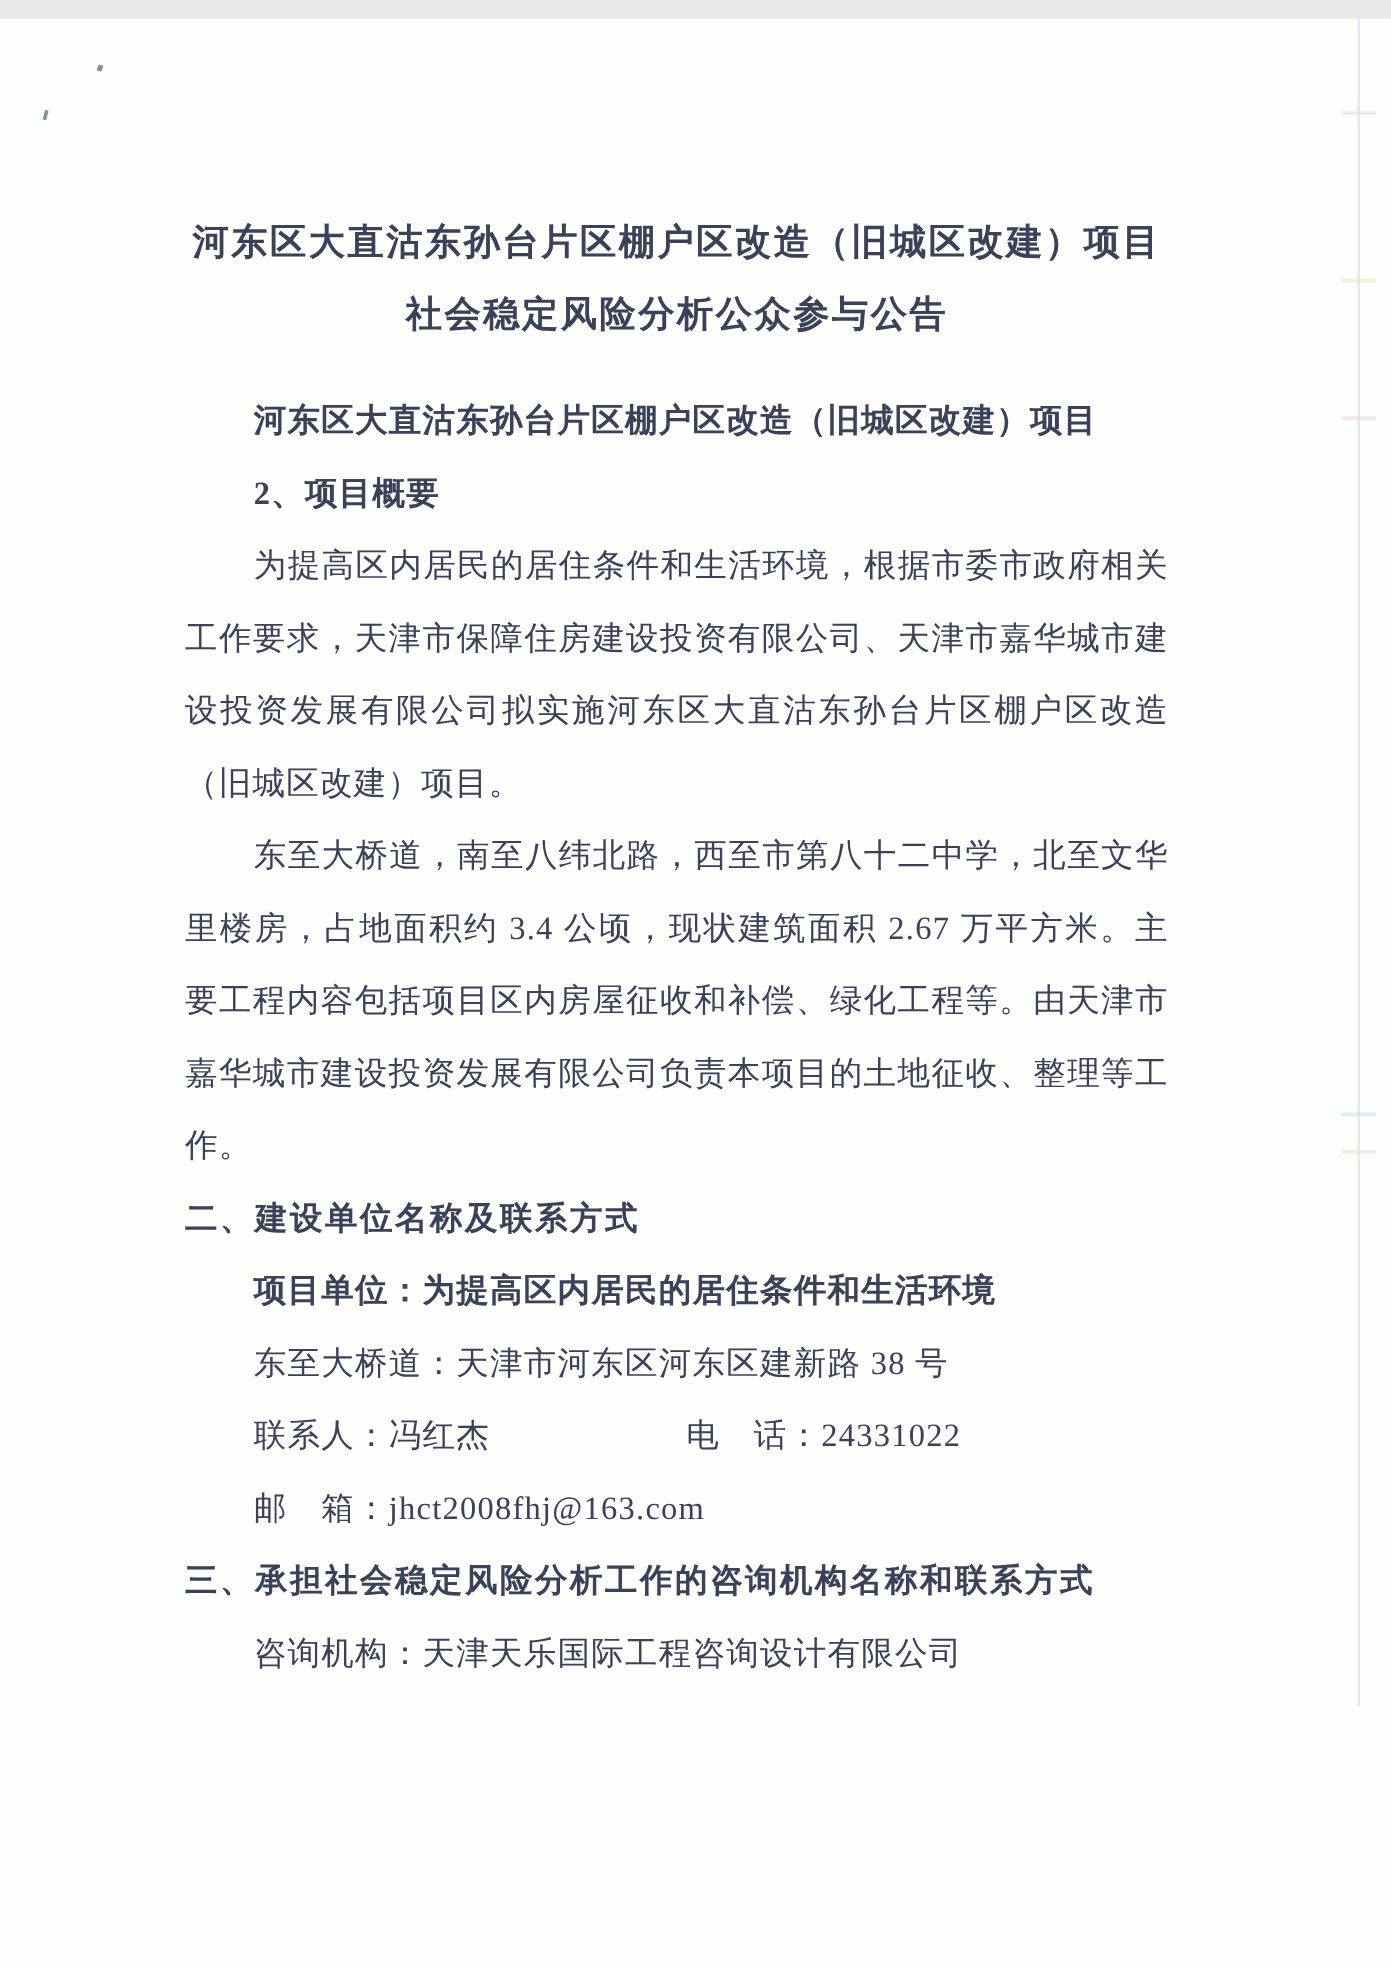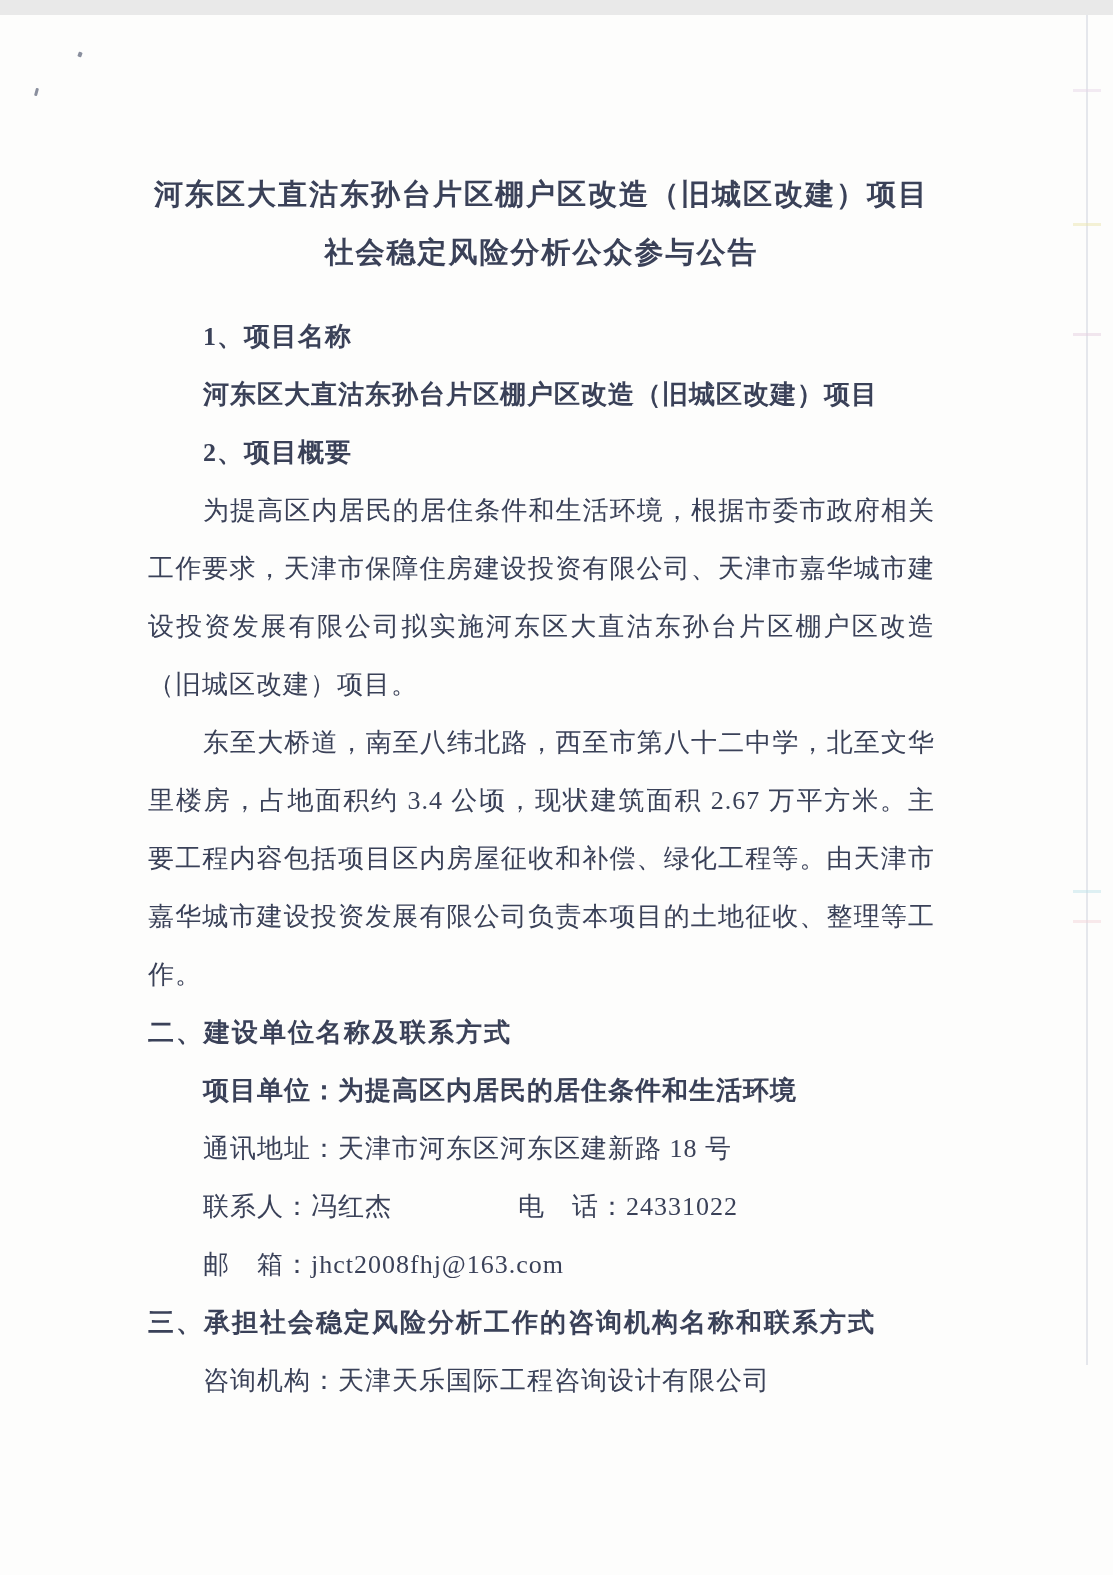--- a/index.html
+++ b/index.html
@@ -35,21 +35,21 @@
     font-weight: bold;
     letter-spacing: 2px;
   }
   .indent { padding-left: 55px; }
   .bold { font-weight: bold; }
   .para {
     margin: 0;
     text-indent: 55px;
     text-align: justify;
   }
-  .flex-row { display: flex; }
+  .flex-row { display: flex; gap: 31px; }
   .col-l { width: 315px; flex: 0 0 315px; }
   .col-r { flex: 1; font-family: Liberation Serif, serif; }
 
   
   .scan-vline {
     position: absolute;
     top: 0; right: 25px;
     width: 2px; height: 1350px;
     background: rgba(175, 182, 200, 0.30);
   }
@@ -87,35 +87,34 @@
   <div class="speck speck2"></div>
 
   <div class="content">
 
     <h1 class="title">
       <span class="tline">河东区大直沽东孙台片区棚户区改造（旧城区改建）项目</span>
       <span class="tline">社会稳定风险分析公众参与公告</span>
     </h1>
 
 
-    <div class="indent bold">1、项目名称</div>
 
     <div class="indent bold">河东区大直沽东孙台片区棚户区改造（旧城区改建）项目</div>
 
     <div class="indent bold">2、项目概要</div>
 
     <p class="para">为提高区内居民的居住条件和生活环境，根据市委市政府相关工作要求，天津市保障住房建设投资有限公司、天津市嘉华城市建设投资发展有限公司拟实施河东区大直沽东孙台片区棚户区改造（旧城区改建）项目。</p>
 
     <p class="para">东至大桥道，南至八纬北路，西至市第八十二中学，北至文华里楼房，占地面积约 3.4 公顷，现状建筑面积 2.67 万平方米。主要工程内容包括项目区内房屋征收和补偿、绿化工程等。由天津市嘉华城市建设投资发展有限公司负责本项目的土地征收、整理等工作。</p>
 
     <div class="sec-heading">二、建设单位名称及联系方式</div>
 
     <div class="indent bold"><span>项目单位：</span><span>为提高区内居民的居住条件和生活环境</span></div>
 
-    <div class="indent"><span>通讯地址：</span><span>天津市河东区河东区建新路 18 号</span></div>
+    <div class="indent"><span>东至大桥道：</span><span>天津市河东区河东区建新路 38 号</span></div>
 
     <div class="indent flex-row">
       <span class="col-l"><span>联系人：</span><span>冯红杰</span></span>
       <span class="col-r"><span>电　话：</span><span>24331022</span></span>
     </div>
 
     <div class="indent flex-row">
       <span class="col-r"><span>邮　箱：</span><span>jhct2008fhj@163.com</span></span>
     </div>
 

